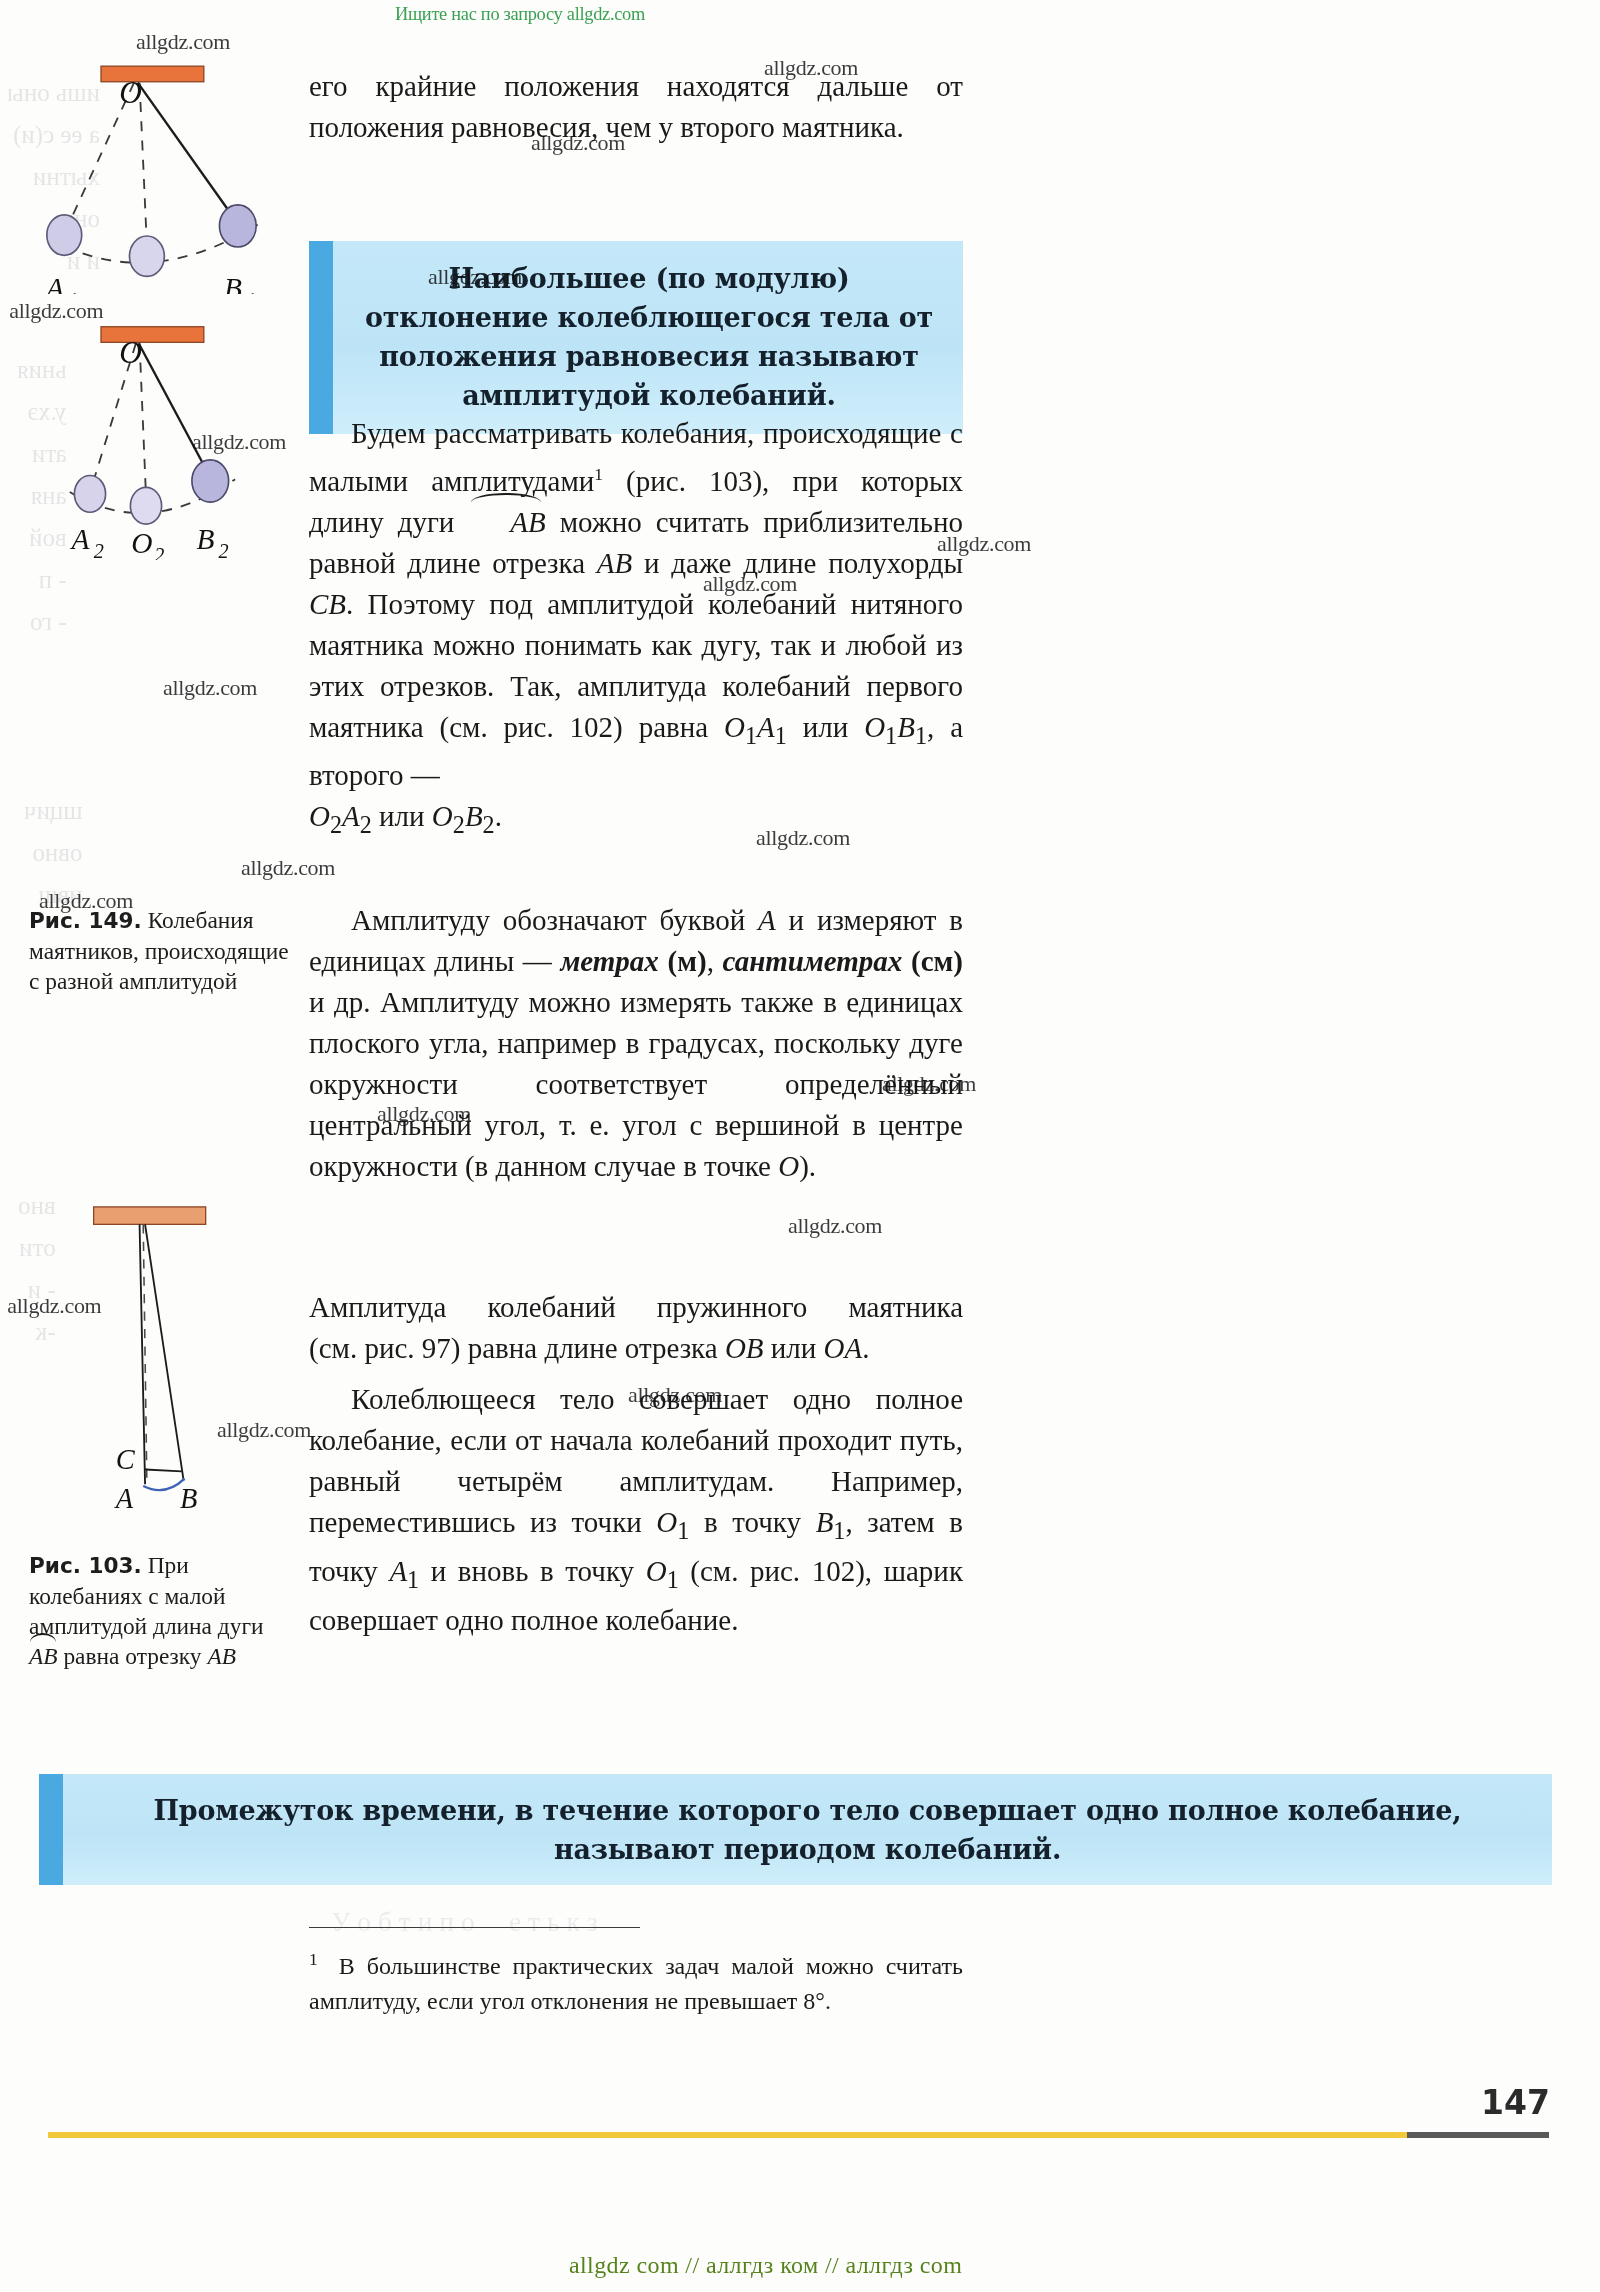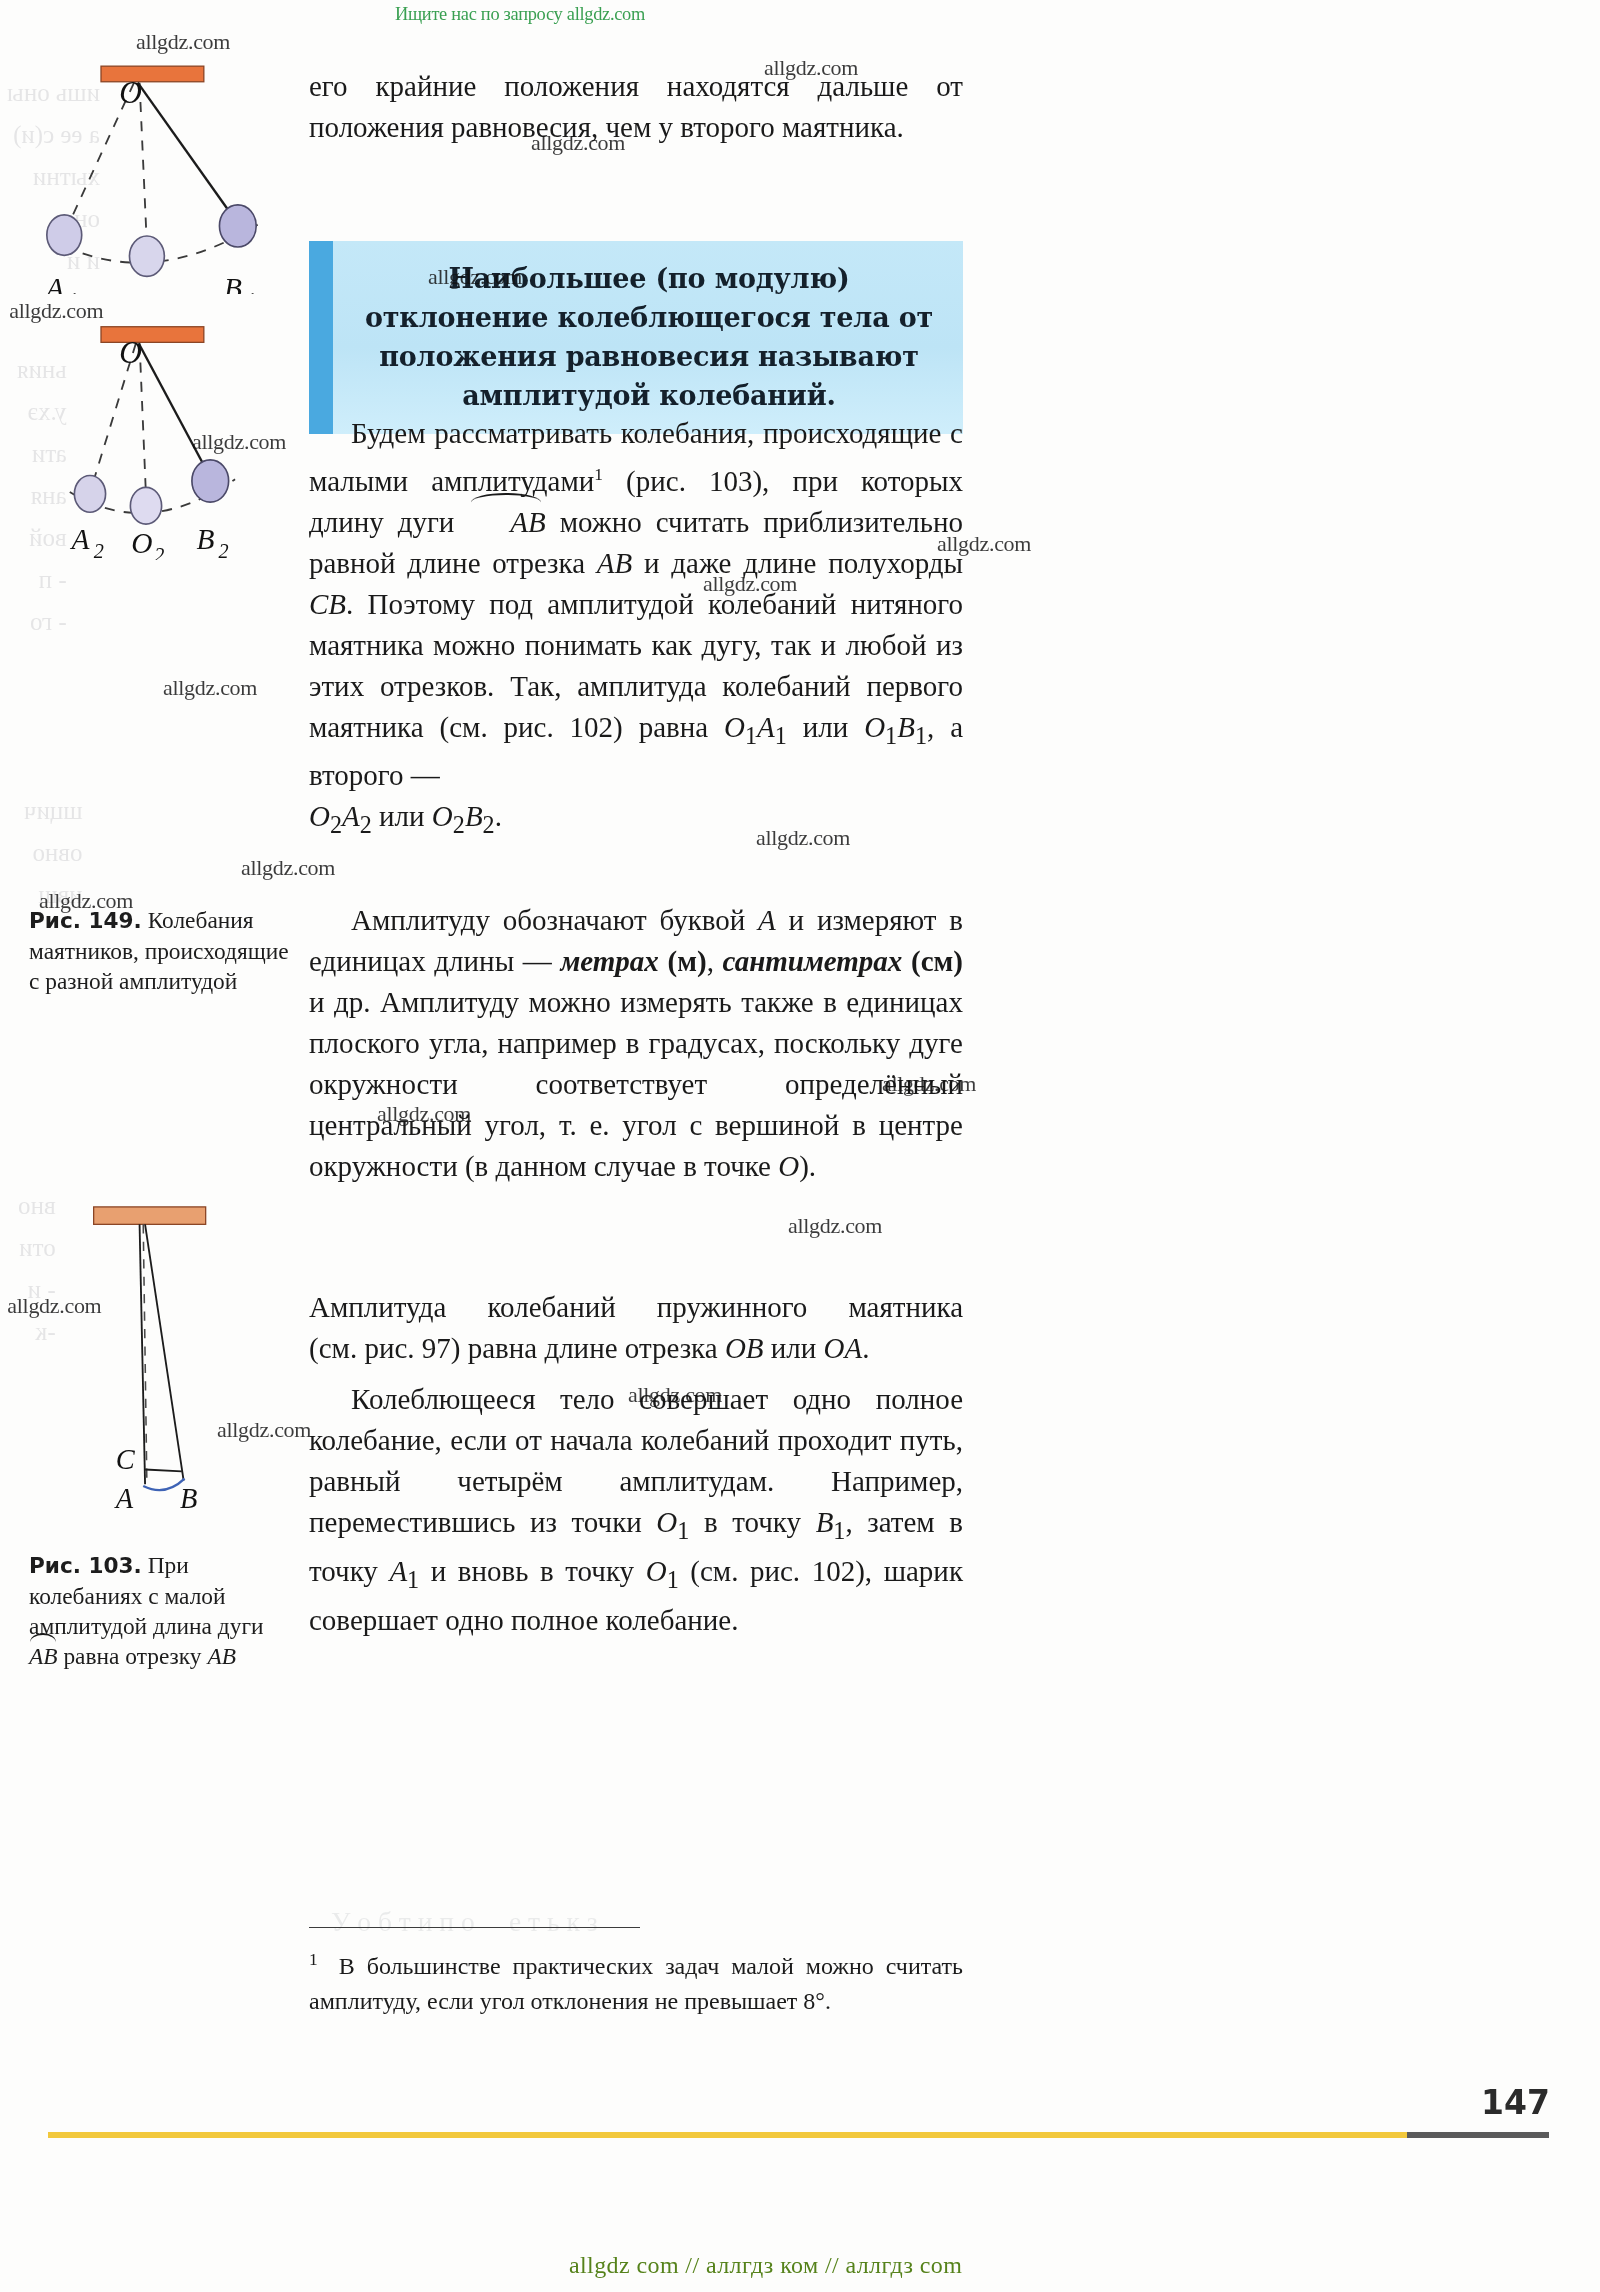--- a/index.html
+++ b/index.html
@@ -288,20 +288,24 @@
 
     <p class="body" style="position:absolute; left:0; top:413px; width:654px;">Будем рассматривать колебания, происходящие с малыми амплитудами<sup class="fn">1</sup> (рис. 103), при которых длину дуги <span class="arc"><i class="mv">AB</i></span> можно считать приблизительно равной длине отрезка <i class="mv">AB</i> и даже длине полухорды <i class="mv">CB</i>. Поэтому под амплитудой колебаний нитяного маятника можно понимать как дугу, так и любой из этих отрезков. Так, амплитуда колебаний первого маятника (см.&nbsp;рис. 102) равна <i class="mv">O</i><sub>1</sub><i class="mv">A</i><sub>1</sub> или <i class="mv">O</i><sub>1</sub><i class="mv">B</i><sub>1</sub>, а второго —<br><i class="mv">O</i><sub>2</sub><i class="mv">A</i><sub>2</sub> или <i class="mv">O</i><sub>2</sub><i class="mv">B</i><sub>2</sub>.</p>
 
     <p class="body" style="position:absolute; left:0; top:900px; width:654px;">Амплитуду обозначают буквой <i class="mv">A</i> и измеряют в единицах длины — <b><i>метрах</i></b> <b>(м)</b>, <b><i>сантиметрах</i></b> <b>(см)</b> и др. Амплитуду можно измерять также в единицах плоского угла, например в градусах, поскольку дуге окружности соответствует определённый центральный угол, т.&nbsp;е. угол с вершиной в центре окружности (в данном случае в точке <i class="mv">O</i>).</p>
 
     <p class="body noindent" style="position:absolute; left:0; top:1287px; width:654px;">Амплитуда колебаний пружинного маятника (см.&nbsp;рис. 97) равна длине отрезка <i class="mv">OB</i> или <i class="mv">OA</i>.</p>
 
     <p class="body" style="position:absolute; left:0; top:1379px; width:654px;">Колеблющееся тело совершает одно полное колебание, если от начала колебаний проходит путь, равный четырём амплитудам. Например, переместившись из точки <i class="mv">O</i><sub>1</sub> в точку <i class="mv">B</i><sub>1</sub>, затем в точку <i class="mv">A</i><sub>1</sub> и вновь в точку <i class="mv">O</i><sub>1</sub> (см.&nbsp;рис. 102), шарик совершает одно полное колебание.</p>
   </div>
 
+  <div class="callout" style="left:39px; top:1774px; width:1513px;">
+    <div class="bar"></div>
+    <div class="ctext" style="padding:16.5px 24px 16.5px 24px;">Промежуток времени, в течение которого тело совершает одно полное колебание, называют периодом колебаний.</div>
+  </div>
 
   <div style="position:absolute; left:309px; top:1927px; width:654px;">
     <div id="footnote-rule"></div>
     <div class="footnote-text" style="margin-top:14.7px;">
       <sup style="font-size:17.4px;">1</sup>
       <span style="margin-left:9.2px;">В большинстве практических задач малой можно считать амплитуду, если угол отклонения не превышает 8°.</span>
     </div>
   </div>
 
   <div id="page-number">147</div>

